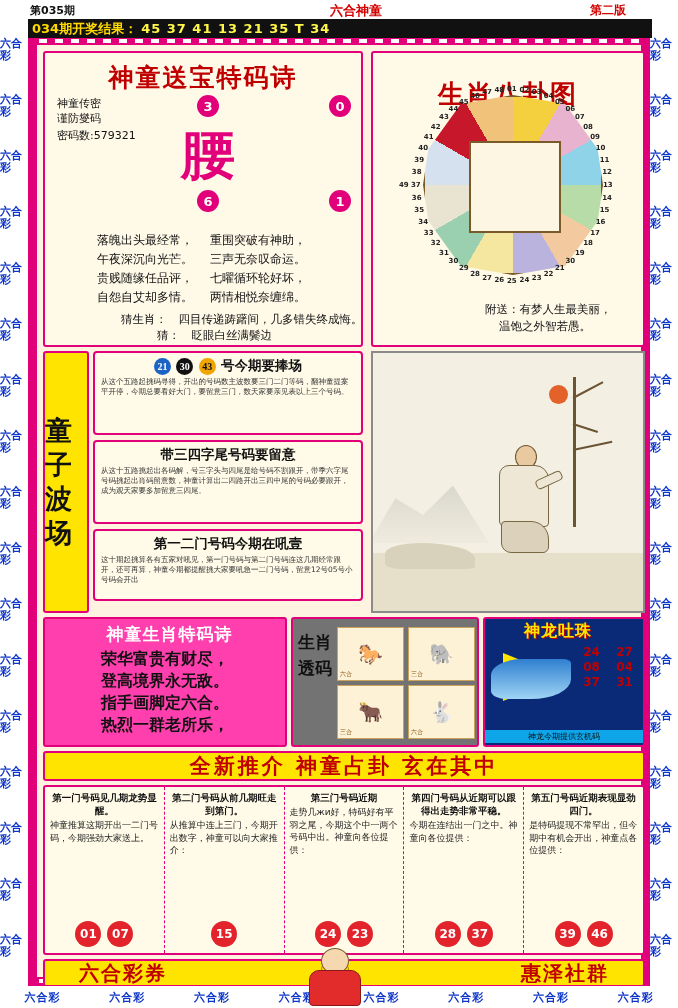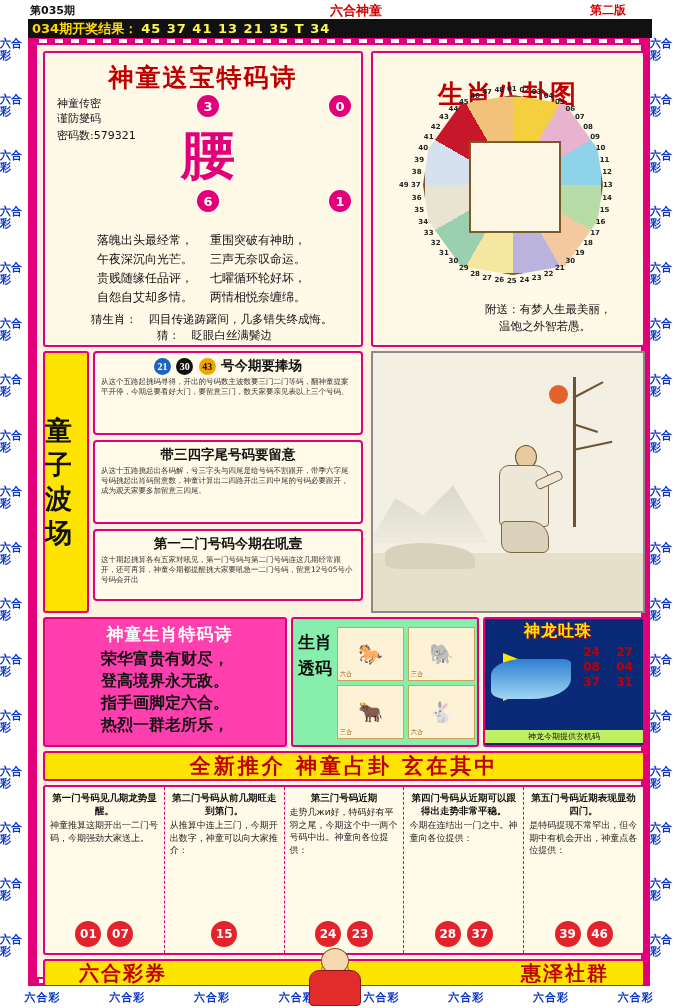--- a/index.html
+++ b/index.html
@@ -94,21 +94,21 @@
     font-size:12px;color:#111;line-height:19px;
   }
   .poemverse .row{display:flex;}
   .poemverse .row span{display:block;}
   .poemverse .c1{width:165px;text-align:left;padding-left:52px;box-sizing:border-box;}
   .poemverse .c2{width:155px;text-align:left;}
   .guess{
     position:absolute;left:0;top:258px;width:320px;font-size:11.5px;color:#111;
     line-height:16px;
   }
-  .guess .g1{padding-left:46px;}
+  .guess .g1{padding-left:68px;margin-left:8px;}
   .guess .g2{padding-left:112px;}
   
   .bagua{
     left:334px;top:6px;width:274px;height:296px;
     background:#fff9e8;border:2px solid #e2007a;border-radius:3px;
   }
   .bagua h2{
     margin:24px 0 0 0;text-align:center;font-size:26px;color:#c00000;font-weight:bold;
     letter-spacing:2px;
   }
@@ -201,21 +201,21 @@
   .sxpoem h3{
     margin:4px 0 2px 9px;text-align:center;font-size:17px;font-weight:bold;color:#ffffff;
     letter-spacing:1px;
   }
   .sxpoem .line{
     text-align:center;font-size:16px;color:#111;line-height:22px;font-weight:bold;
   }
   
   .toucode{
     left:254px;top:572px;width:188px;height:130px;
-    background:#86efac;border:2px solid #e2007a;border-radius:3px;
+    background:#737373;border:2px solid #e2007a;border-radius:3px;
   }
   .toucode .vtitle{
     position:absolute;left:4px;top:10px;width:36px;
     font-size:17px;font-weight:bold;color:#111;line-height:26px;text-align:center;
   }
   .grid4{
     position:absolute;left:44px;top:8px;width:138px;height:112px;
     display:grid;grid-template-columns:1fr 1fr;grid-template-rows:1fr 1fr;gap:4px;
   }
   .gcell{
@@ -244,21 +244,21 @@
     background:linear-gradient(180deg,#2f7fd0,#9fd4f5);
     border-radius:40% 10% 50% 20%;
   }
   .dragon .numgrid{
     position:absolute;right:4px;top:26px;width:62px;
     display:grid;grid-template-columns:1fr 1fr;gap:1px 4px;
     color:#c00000;font-size:12px;font-weight:bold;text-align:center;
   }
   .dragon .cap{
     position:absolute;left:0;bottom:2px;width:100%;text-align:center;
-    font-size:8px;color:#111;background:#bef264;padding:1px 0;
+    font-size:8px;color:#111;background:#0ea5e9;padding:1px 0;
   }
   
   .promo{
     left:6px;top:706px;width:602px;height:30px;
     background:#ffe400;border:2px solid #e2007a;border-radius:3px;
     display:flex;align-items:center;justify-content:center;
     font-size:21px;font-weight:bold;color:#c00000;letter-spacing:3px;
   }
   
   .cols{

